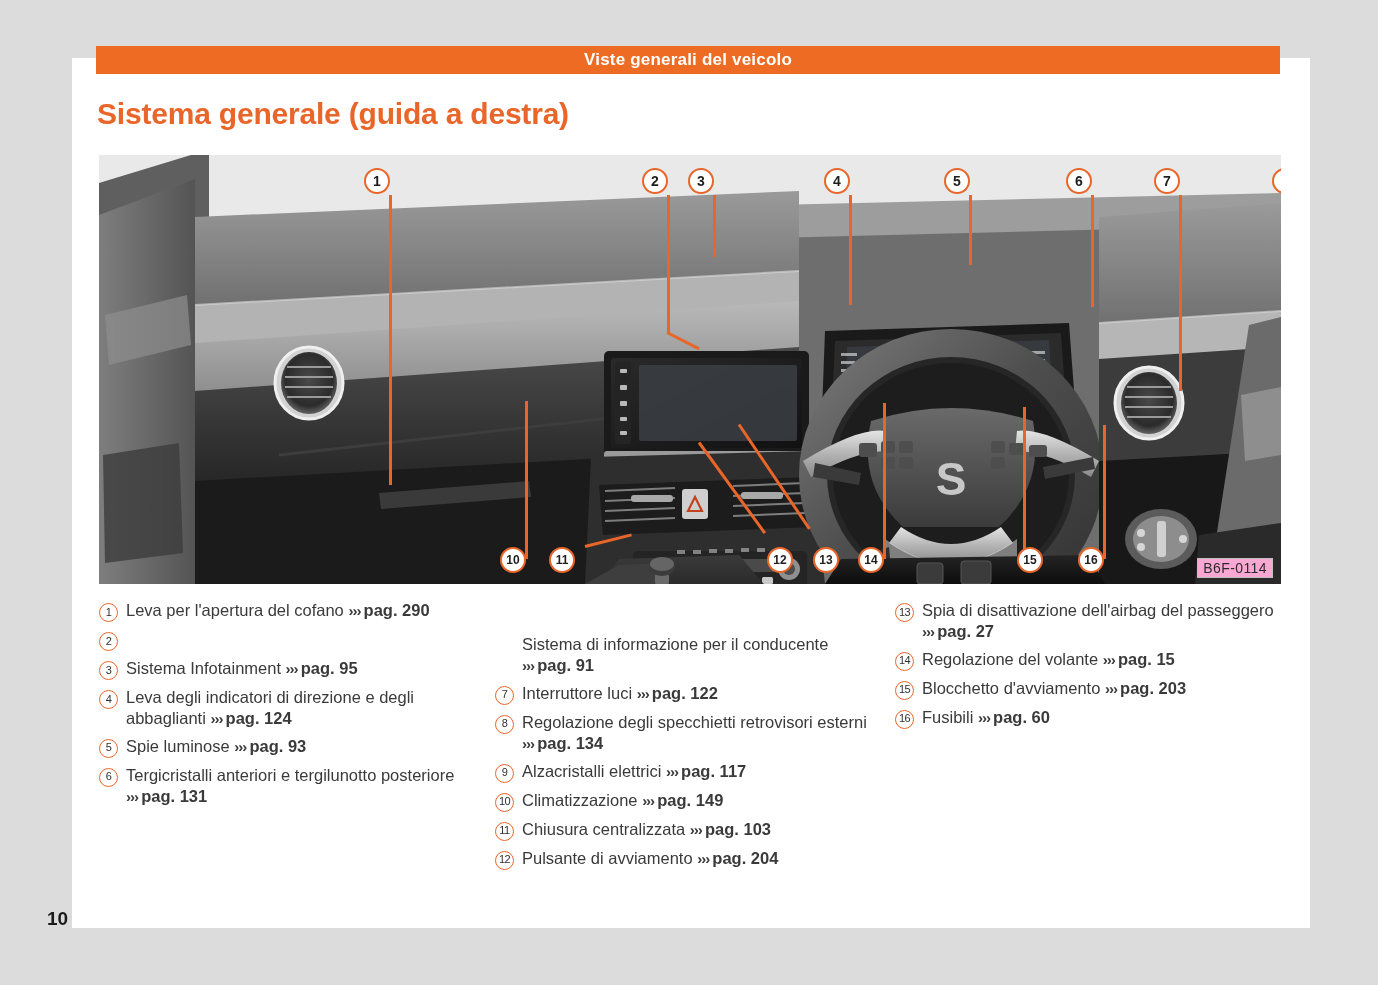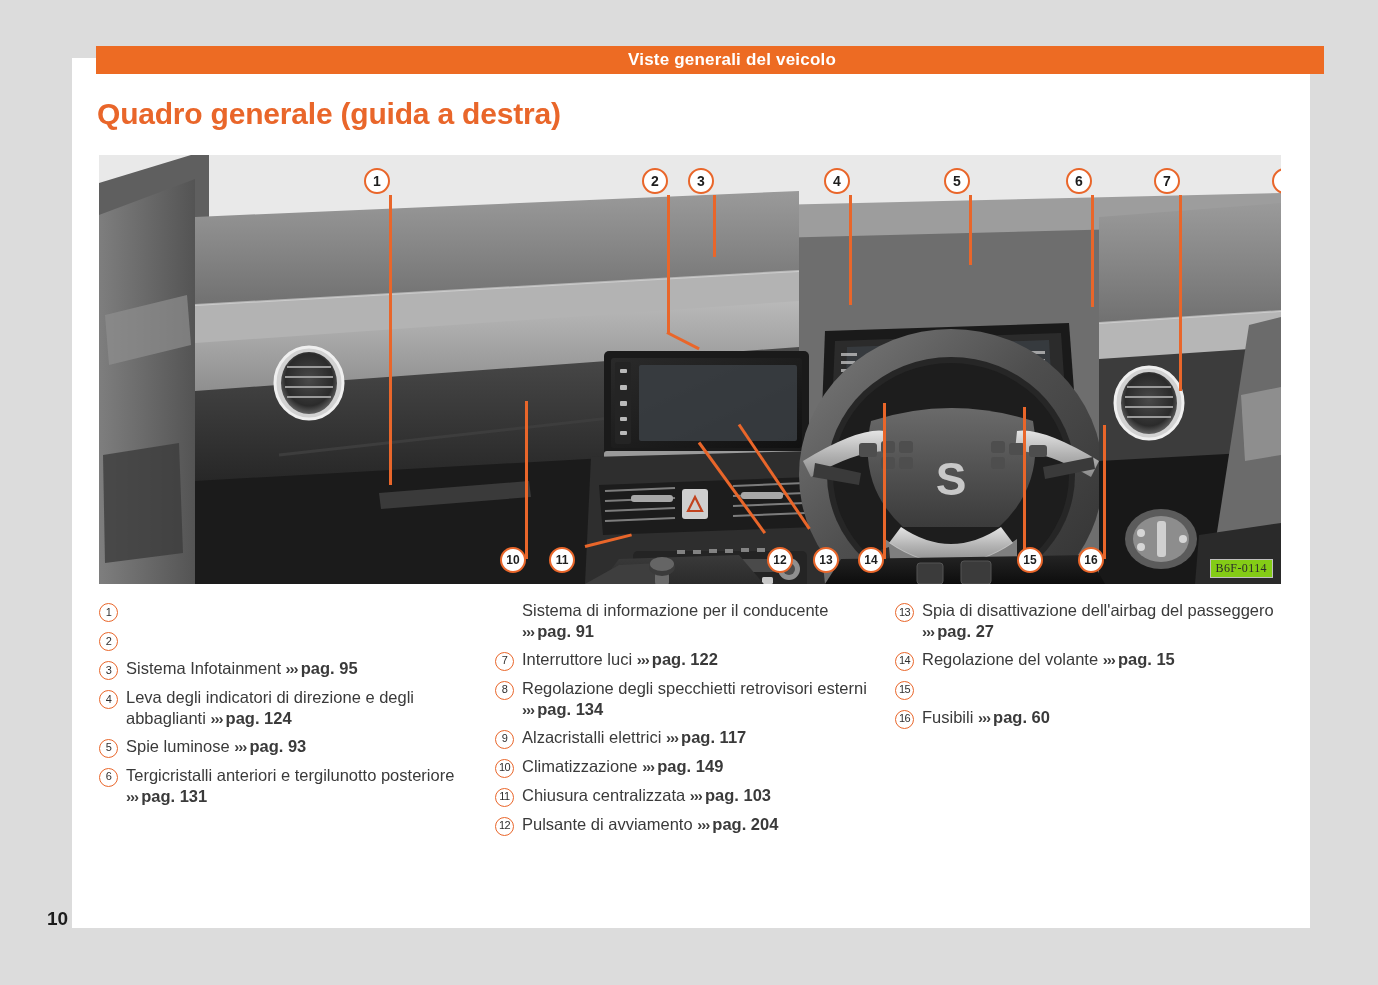--- a/index.html
+++ b/index.html
@@ -16,21 +16,21 @@
     left:72px; top:58px;
     width:1238px; height:870px;
     background:#ffffff;
   }
   
   #running-header{
     position:absolute;
     left:96px; top:46px;
     width:1184px; height:28px;
     background:#ED6B23;
-    display:flex; align-items:center; justify-content:center;padding-left:44px;
+    display:flex; align-items:center; justify-content:center;
   }
   #running-header .rh-text{
     color:#ffffff;
     font-size:17px;
     font-weight:bold;
     letter-spacing:.2px;
     font-family:"Liberation Sans", sans-serif;
   }
   
   #page-title{
@@ -49,26 +49,26 @@
     left:99px; top:155px;
     width:1182px; height:429px;
     overflow:hidden;
     background:#8e8e8e;
   }
   #dash-photo{position:absolute;inset:0;}
   
   #image-code{
     position:absolute;
     right:8px; bottom:6px;
-    background:#84cc16;
+    background:#f9a8d4;
     color:#2b2b2b;
-    font-size:12px;
+    font-size:14px;
     letter-spacing:.4px;
     padding:1px 5px;
-    font-family:Liberation Serif, serif;
+    font-family:Liberation Sans, sans-serif;
     border:1px solid #c0c0c0;
   }
   
   .callout{
     position:absolute;
     width:26px;height:26px;
     border-radius:50%;
     background:#ffffff;
     border:2.5px solid #E9662A;
     box-sizing:border-box;
@@ -84,21 +84,21 @@
   }
   
   #legend{
     position:absolute;
     left:99px; top:600px;
     width:1190px;
     display:flex;
     gap:0px;
   }
   .legend-col{width:396px;}
-  .legend-col.c2{width:400px;}
+  .legend-col.c2{width:400px;margin-top:34px;}
   .legend-col.c3{width:390px;}
   .legend-item{
     display:flex;
     align-items:flex-start;
     margin-bottom:7px;
     line-height:1.27;
   }
   .li-num{
     flex:0 0 auto;
     width:19px;height:19px;
@@ -131,21 +131,21 @@
 </style>
 </head>
 <body>
 
 <div id="page-sheet"></div>
 
 <div id="running-header">
   <span class="rh-text">Viste generali del veicolo</span>
 </div>
 
-<div id="page-title">Quadro generale (guida a destra)</div>
+<div id="page-title">Sistema generale (guida a destra)</div>
 
 <div id="figure-wrap">
 
   <svg id="dash-photo" viewBox="0 0 1182 429" preserveAspectRatio="none">
     <defs>
       <linearGradient id="gTop" x1="0" y1="0" x2="0" y2="1">
         <stop offset="0%" stop-color="#f2f2f2"></stop>
           <stop offset="100%" stop-color="#cfcfcf"></stop>
       </linearGradient>
       <linearGradient id="gDashUpper" x1="0" y1="0" x2="0" y2="1">
@@ -445,20 +445,21 @@
       <div class="callout" style="left: 979px; top: 392px; font-size: 12px;">16</div>
     </div>
 
   <div id="image-code">B6F-0114</div>
 </div>
 
 <div id="legend">
   <div class="legend-col c1" id="legend-col-1">
       <div class="legend-item">
         <span class="li-num">1</span>
+        <span class="li-text">Leva per l'apertura del cofano <span class="ref"><span class="chev">››› </span>pag. 290</span></span>
       </div>
       <div class="legend-item">
         <span class="li-num">2</span>
       </div>
       <div class="legend-item">
         <span class="li-num">3</span>
         <span class="li-text">Sistema Infotainment <span class="ref"><span class="chev">››› </span>pag. 95</span></span>
       </div>
       <div class="legend-item">
         <span class="li-num">4</span>
@@ -507,20 +508,21 @@
       <div class="legend-item">
         <span class="li-num">13</span>
         <span class="li-text">Spia di disattivazione dell'airbag del passeggero <span class="ref"><span class="chev">››› </span>pag. 27</span></span>
       </div>
       <div class="legend-item">
         <span class="li-num">14</span>
         <span class="li-text">Regolazione del volante <span class="ref"><span class="chev">››› </span>pag. 15</span></span>
       </div>
       <div class="legend-item">
         <span class="li-num">15</span>
+        <span class="li-text">Blocchetto d'avviamento <span class="ref"><span class="chev">››› </span>pag. 203</span></span>
       </div>
       <div class="legend-item">
         <span class="li-num">16</span>
         <span class="li-text">Fusibili <span class="ref"><span class="chev">››› </span>pag. 60</span></span>
       </div>
     </div>
 </div>
 
 <div id="folio">10</div>
 

